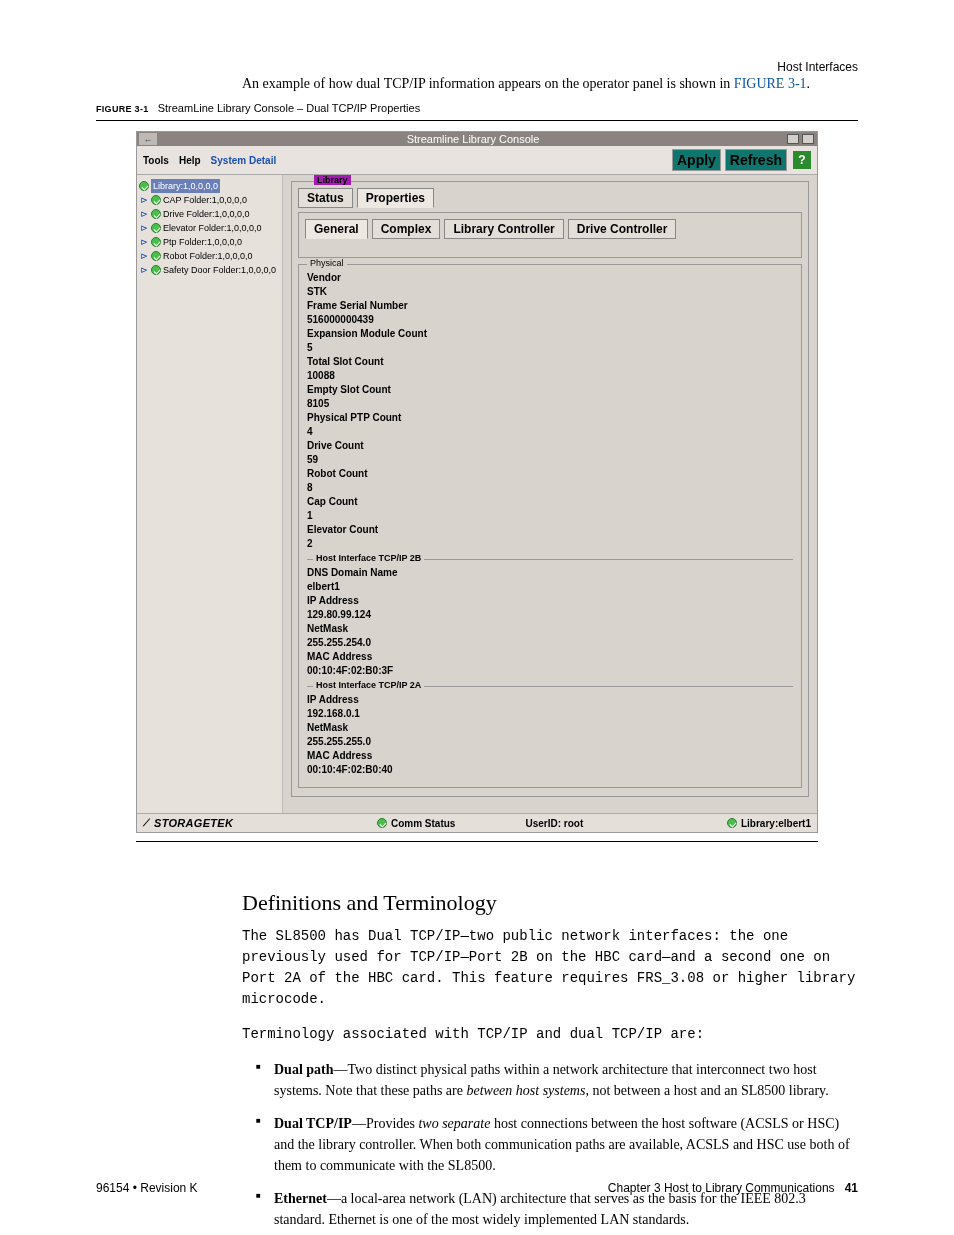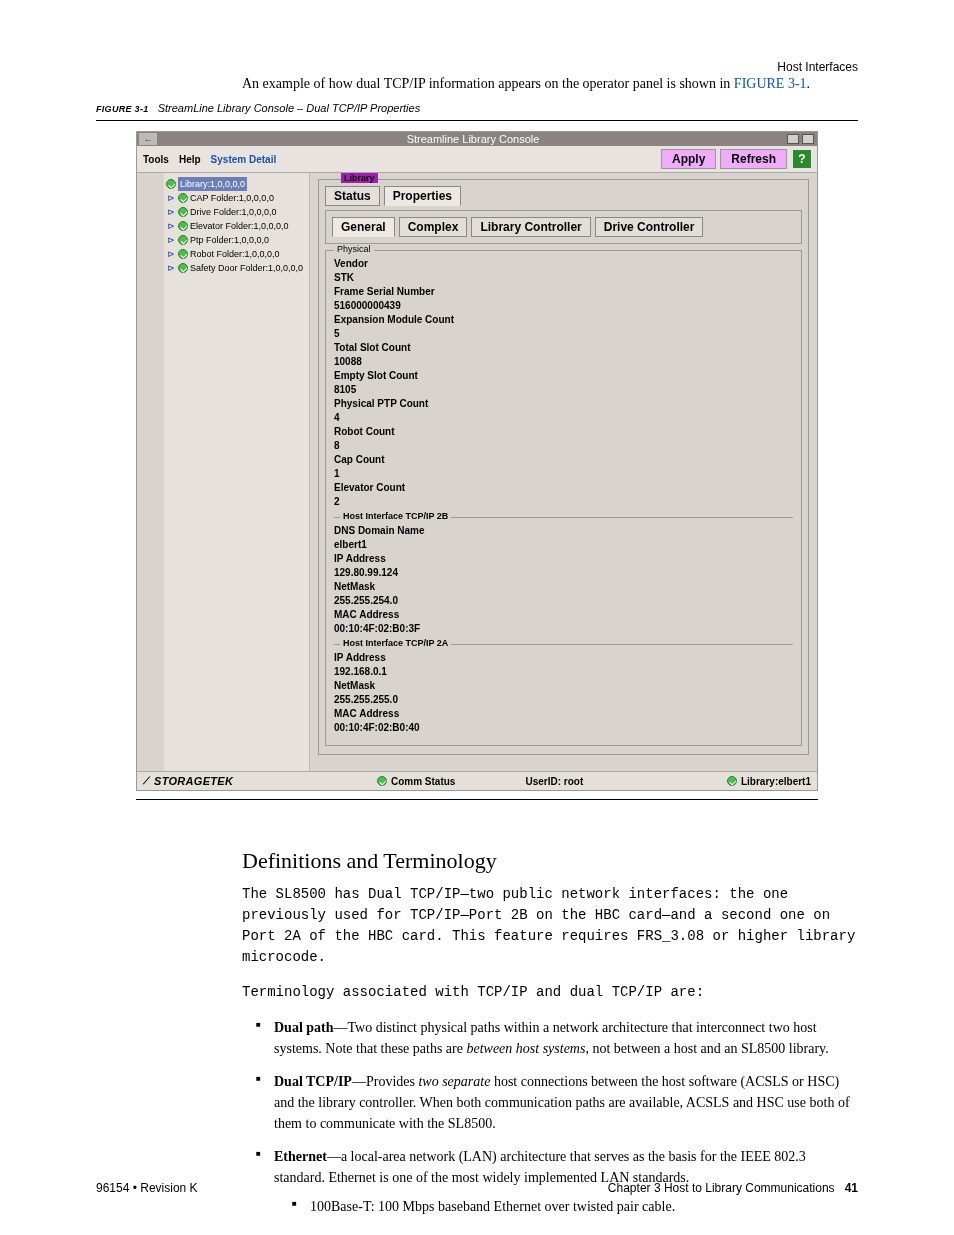--- a/index.html
+++ b/index.html
@@ -1,54 +1,54 @@
 <!DOCTYPE html>
 <html><head>
 <meta charset="utf-8">
 <style>
   * { box-sizing: border-box; margin: 0; padding: 0; }
   body { width: 954px; height: 1235px; background: #fff; font-family: Georgia, 'Times New Roman', serif; color: #000; position: relative; }
   .page { padding: 60px 96px 40px 96px; position: relative; height: 100%; }
   .header-right { position: absolute; top: 60px; right: 96px; font-family: Arial, sans-serif; font-size: 12px; }
   .body-text { font-size: 14px; line-height: 1.45; margin: 14px 0 8px 146px; }
   .body-text .link { color: #0a58a8; }
-  .figure-caption { font-family: Arial, sans-serif; font-size: 11px; margin: 2px 0 6px 0; font-style: italic; }
+  .figure-caption { font-family: Arial, sans-serif; font-size: 11px; margin: 2px 0 6px 0; }
   .figure-caption .tag { font-size: 9px; font-weight: bold; letter-spacing: 0.3px; }
   .fig-rule { border: none; border-top: 1px solid #000; margin: 3px 0 10px 0; }
 
   
   .shot { margin: 10px 40px 0 40px; border: 1px solid #999; background: #b2a8a4; font-family: Arial, Helvetica, sans-serif; font-size: 10px; }
   .titlebar { background: #8a8380; height: 14px; display: flex; align-items: center; }
   .titlebar .back { width: 18px; height: 12px; background: #bfb9b6; margin: 0 2px; display: flex; align-items: center; justify-content: center; color:#444; font-size:9px; }
   .titlebar .title { flex: 1; text-align: center; color: #fff; font-size: 11px; }
   .titlebar .winbtns { display: flex; gap: 3px; margin-right: 3px; }
   .titlebar .winbtn { width: 12px; height: 10px; background: #d4cec9; border: 1px solid #555; }
   .menubar { background: #e8e3de; padding: 3px 6px; display: flex; align-items: center; border-bottom: 1px solid #aaa; }
   .menubar .mitem { margin-right: 10px; font-weight: bold; font-size: 10px; }
   .menubar .mitem.blue { color: #1a4fb4; }
   .menubar .spacer { flex: 1; }
-  .menubar .mbtn { background: #f0abfc; border: 1px solid #999; padding: 2px 10px; margin-left: 4px; font-size: 12px; font-weight: bold; }
+  .menubar .mbtn { background: #0f766e; border: 1px solid #999; padding: 2px 4px; margin-left: 4px; font-size: 14px; font-weight: bold; }
   .menubar .help { width: 18px; height: 18px; background: #2b8a2b; color: #fff; font-weight: bold; display: flex; align-items: center; justify-content: center; margin-left: 6px; font-size: 12px; }
 
-  .workarea { display: flex; background: #d9d3cd; padding-left: 27px; }
+  .workarea { display: flex; background: #d9d3cd; }
   .tree { width: 146px; background: #e6e1db; padding: 4px 2px; font-size: 9px; line-height: 14px; border-right: 1px solid #bbb; }
   .tree .node { display: flex; align-items: center; gap: 2px; white-space: nowrap; }
   .tree .sel { background: #6a7fb8; color: #fff; padding: 0 2px; }
   .tree .expander { color: #1a4fb4; width: 10px; text-align: center; font-size: 9px; }
   .tree .ico { width: 10px; height: 10px; border-radius: 50%; background: #49c049; border: 1px solid #2e7d2e; display: inline-block; position: relative; }
   .tree .ico::after { content: ""; position: absolute; left: 2px; top: 3px; width: 5px; height: 3px; border-left: 1.5px solid #fff; border-bottom: 1.5px solid #fff; transform: rotate(-45deg); }
 
   .mainpanel { flex: 1; padding: 6px 8px 10px 8px; }
   .fieldset { border: 1px solid #999; padding: 6px 6px 8px 6px; position: relative; margin-bottom: 6px; }
   .fieldset > .legend { position: absolute; top: -7px; left: 22px; background: #a21caf; padding: 0 3px; font-size: 9px; font-weight: bold; }
   .tabs-row { display: flex; gap: 4px; margin-bottom: 4px; }
   .tab { border: 1px solid #888; padding: 2px 8px; background: #e4ded8; font-size: 12px; font-weight: bold; }
   .tab.on { background: #eee8e2; border-bottom-color: #eee8e2; }
   .subtabs { border: 1px solid #999; padding: 6px 6px 2px 6px; background: #d9d3cd; }
-  .subtabs .tabs-row { margin-bottom: 4px; }
+  .subtabs .tabs-row { margin-bottom: 16px; }
 
   .inner { border: 1px solid #999; margin-top: 6px; padding: 6px 8px 10px 8px; position: relative; }
   .inner .legend { position: absolute; top: -7px; left: 8px; background: #d9d3cd; padding: 0 3px; font-size: 9px; font-weight: normal; }
   .row { display: flex; font-size: 10px; font-weight: bold; line-height: 14px; flex-direction: column; }
   .row .lbl { width: 230px; }
   .row .val { flex: 1; }
 
   .section { margin-top: 8px; position: relative; border-top: 1px solid #999; padding-top: 6px; }
   .section .seclabel { position: absolute; top: -7px; left: 6px; background: #d9d3cd; padding: 0 3px; font-size: 9px; font-weight: bold; }
 
@@ -178,20 +178,24 @@
                 <span class="lbl">Total Slot Count</span>
                 <span class="val">10088</span>
               </div>
             <div class="row">
                 <span class="lbl">Empty Slot Count</span>
                 <span class="val">8105</span>
               </div>
             <div class="row">
                 <span class="lbl">Physical PTP Count</span>
                 <span class="val">4</span>
+              </div>
+            <div class="row">
+                <span class="lbl">Drive Count</span>
+                <span class="val">59</span>
               </div>
             <div class="row">
                 <span class="lbl">Robot Count</span>
                 <span class="val">8</span>
               </div>
             <div class="row">
                 <span class="lbl">Cap Count</span>
                 <span class="val">1</span>
               </div>
             <div class="row">

